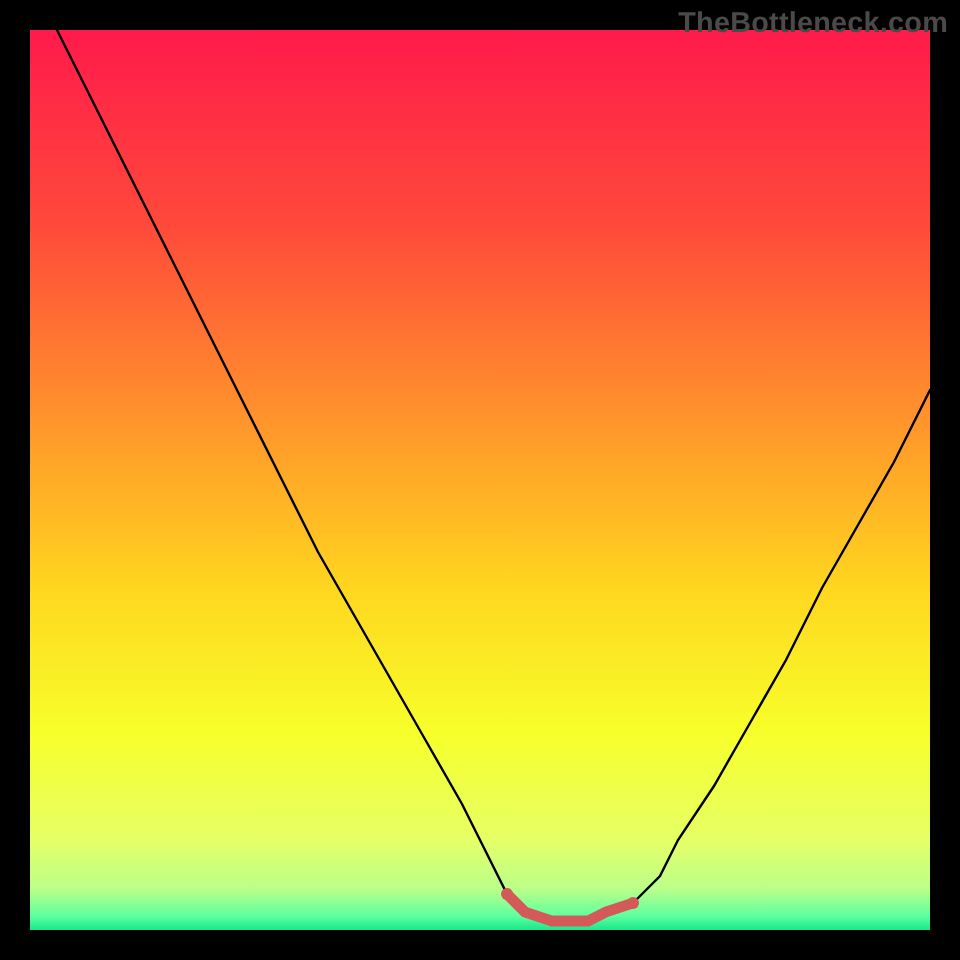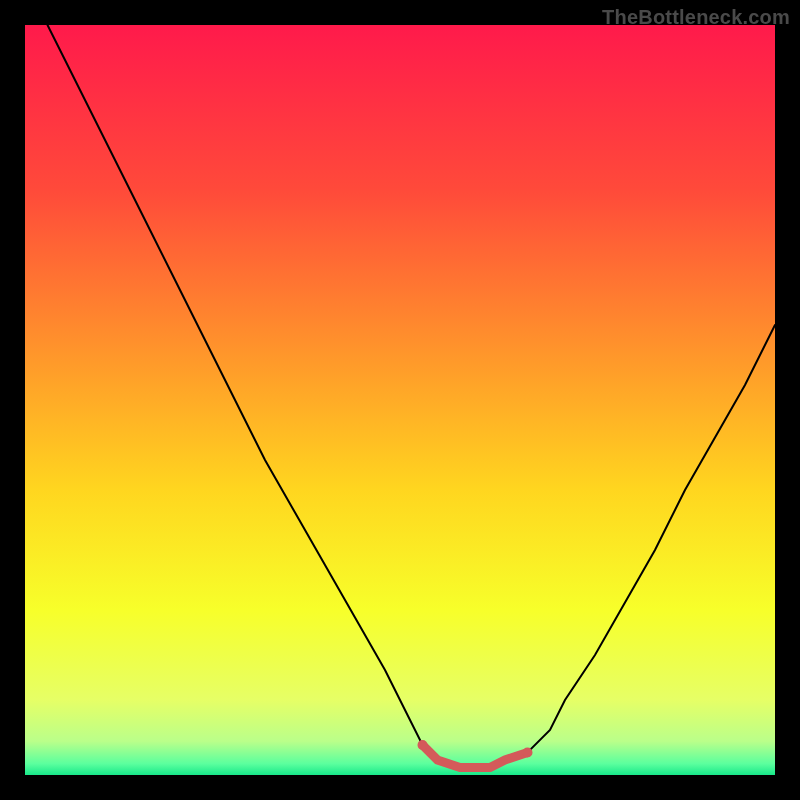--- a/index.html
+++ b/index.html
@@ -15,21 +15,21 @@
     position: relative;
     width: 800px;
     height: 800px;
     background: #000;
   }
   .watermark {
     position: absolute;
     top: 6px;
     right: 10px;
     color: #4a4a4a;
-    font-size: 20px;
+    font-size: 24px;
     font-weight: 600;
     letter-spacing: 0.2px;
     z-index: 3;
   }
   svg.plot {
     position: absolute;
     left: 25px;
     top: 25px;
     width: 750px;
     height: 750px;

